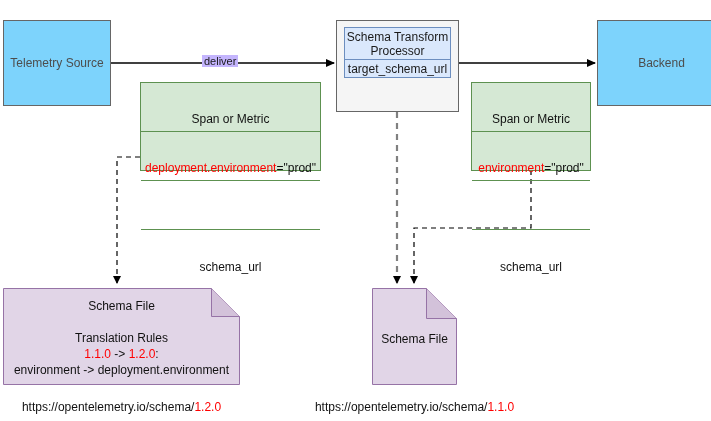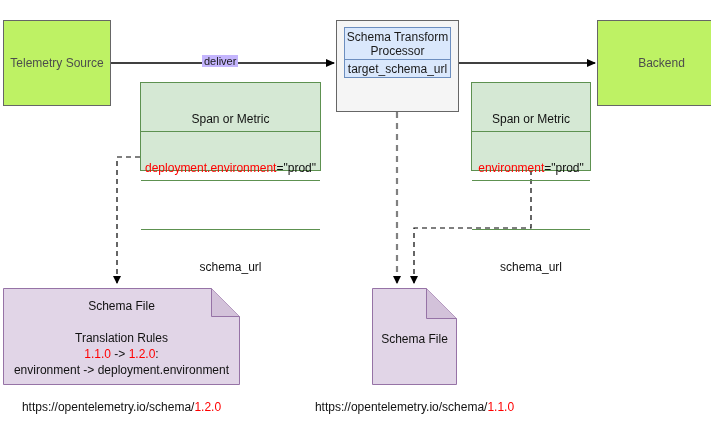--- a/index.html
+++ b/index.html
@@ -3,21 +3,21 @@
 <meta charset="utf-8">
 <style>
   html,body{margin:0;padding:0;background:#ffffff;}
   body{width:711px;height:421px;position:relative;overflow:hidden;
        font-family:"Liberation Sans",sans-serif;}
   #canvas{position:absolute;left:0;top:0;width:711px;height:421px;}
   .node{position:absolute;box-sizing:border-box;}
 
   
   .plainbox{
-    background:#bef264;border:1px solid #666666;
+    background:#7dd3fc;border:1px solid #666666;
     display:flex;align-items:center;justify-content:center;
     color:#4d4d4d;font-size:12px;text-align:center;
   }
   .caption{
     position:absolute;font-size:12px;color:#8b5cf6;text-align:center;
     white-space:nowrap;
     margin-top:44px;
   }
 
   

